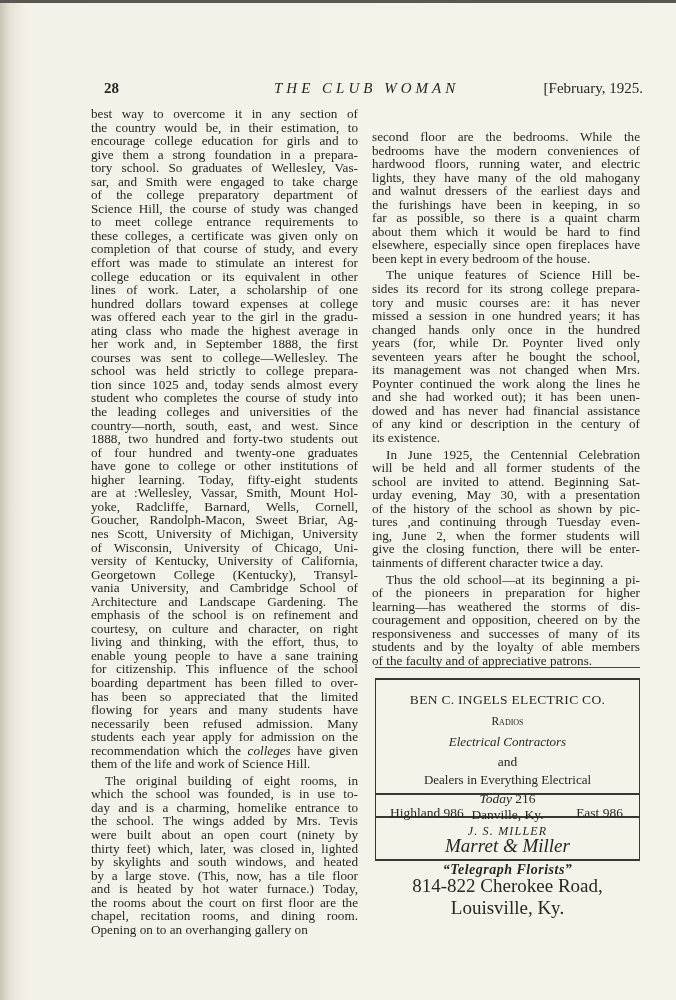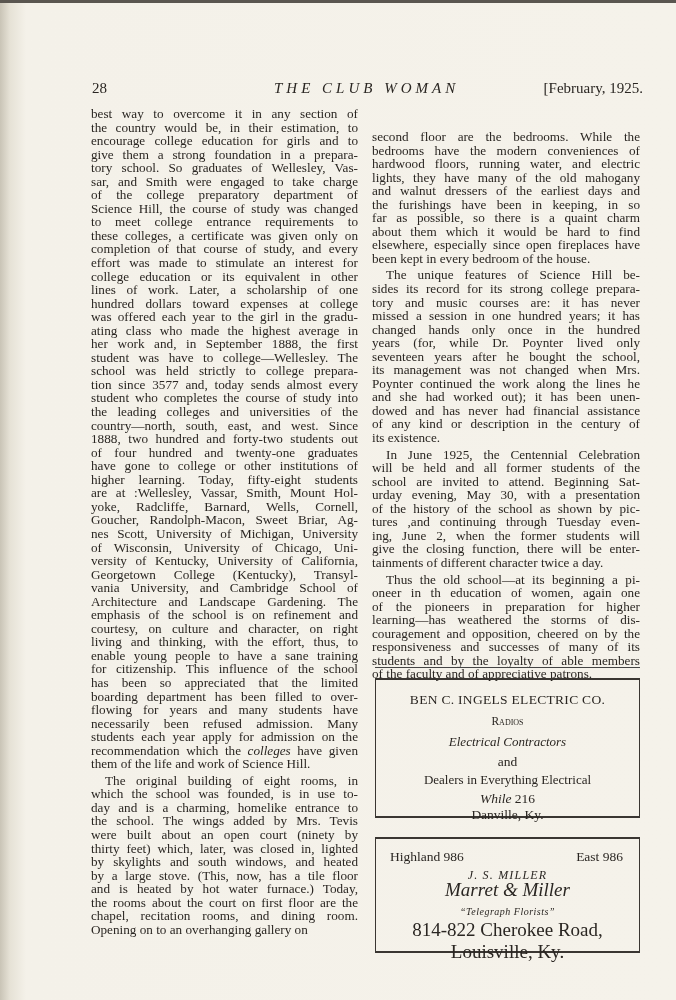--- a/index.html
+++ b/index.html
@@ -12,21 +12,21 @@
   }
   .page {
     position: absolute; left: 0; top: 0; width: 676px; height: 1000px;
     background: linear-gradient(to right, #c9c4b6 0px, #e6e2d6 10px, #f4f1e9 26px, #f5f2ea 100%);
   }
   .top-edge { position: absolute; left: 0; top: 0; width: 676px; height: 3px; background: #5a5650; }
   .header {
     position: absolute; top: 80px; left: 88px; width: 555px; height: 20px;
     font-size: 15px;
   }
-  .page-num { position: absolute; left: 4px; top: 0; }
+  .page-num { position: absolute; left: 16px; top: 0; font-weight: bold; }
   .mag-title { position: absolute; left: 186px; top: 0; font-style: italic; letter-spacing: 4px; }
   .issue-date { position: absolute; right: 0; top: 0; }
 
   .col { position: absolute; font-size: 13.2px; line-height: 13.55px; text-align: justify; }
   .col-left { left: 91px; top: 107px; width: 267px; }
   .col-right { left: 372px; top: 107px; width: 268px; margin-top: 23px; }
   .col p { margin: 0; text-indent: 0; }
   .col p + p { margin-top: 3px; }
   .col .line { display: block; text-align: justify; text-align-last: justify; white-space: nowrap; }
   .col .line.last { text-align-last: left; }
@@ -41,26 +41,26 @@
   .ad1 { top: 678px; height: 140px; padding-left: 9px; }
   .ad1 .name { position: absolute; left: 0; right: 0; top: 12px; font-size: 13.5px; letter-spacing: 0.3px; }
   .ad1 .radios { position: absolute; left: 0; right: 0; top: 35px; font-size: 11.5px; font-variant: small-caps; }
   .ad1 .contr { position: absolute; left: 0; right: 0; top: 54px; font-size: 13px; font-style: italic; }
   .ad1 .and { position: absolute; left: 0; right: 0; top: 74px; font-size: 13.5px; }
   .ad1 .dealers { position: absolute; left: 0; right: 0; top: 92px; font-size: 13px; }
   .ad1 .phone { position: absolute; left: 0; right: 0; top: 111px; font-size: 13.5px; }
   .ad1 .phone i { font-style: italic; }
   .ad1 .town { position: absolute; left: 0; right: 0; top: 127px; font-size: 13.5px; }
 
-  .ad2 { top: 837px; height: 116px; }
+  .ad2 { top: 793px; height: 68px; }
   .ad2 .hl { position: absolute; left: 14px; top: 10px; font-size: 13.5px; }
   .ad2 .ea { position: absolute; right: 16px; top: 10px; font-size: 13.5px; }
   .ad2 .js { position: absolute; left: 0; right: 0; top: 29px; font-size: 12px; font-style: italic; letter-spacing: 1.2px; }
   .ad2 .mm { position: absolute; left: 0; right: 0; top: 40px; font-size: 19px; font-style: italic; }
-  .ad2 .tf { position: absolute; left: 0; right: 0; top: 67px; font-size: 10px; font-style: italic; letter-spacing: 0.5px; }
+  .ad2 .tf { position: absolute; left: 0; right: 0; top: 67px; font-size: 14px; font-style: italic; letter-spacing: 0.5px; font-weight: bold; }
   .ad2 .addr { position: absolute; left: 0; right: 0; top: 80px; font-size: 19px; }
 </style>
 </head>
 <body>
 
 <div class="page">
   <div class="top-edge"></div>
 
   <div class="header">
     <span class="page-num">28</span>
@@ -81,23 +81,23 @@
         <span class="line">to meet college entrance requirements to</span>
         <span class="line">these colleges, a certificate was given only on</span>
         <span class="line">completion of that course of study, and every</span>
         <span class="line">effort was made to stimulate an interest for</span>
         <span class="line">college education or its equivalent in other</span>
         <span class="line">lines of work. Later, a scholarship of one</span>
         <span class="line">hundred dollars toward expenses at college</span>
         <span class="line">was offered each year to the girl in the gradu-</span>
         <span class="line">ating class who made the highest average in</span>
         <span class="line">her work and, in September 1888, the first</span>
-        <span class="line">student was have to college—Wellesley. The</span>
+        <span class="line">courses was sent to college—Wellesley. The</span>
         <span class="line">school was held strictly to college prepara-</span>
-        <span class="line">tion since 3577 and, today sends almost every</span>
+        <span class="line">tion since 1025 and, today sends almost every</span>
         <span class="line">student who completes the course of study into</span>
         <span class="line">the leading colleges and universities of the</span>
         <span class="line">country—north, south, east, and west. Since</span>
         <span class="line">1888, two hundred and forty-two students out</span>
         <span class="line">of four hundred and twenty-one graduates</span>
         <span class="line">have gone to college or other institutions of</span>
         <span class="line">higher learning. Today, fifty-eight students</span>
         <span class="line">are at :Wellesley, Vassar, Smith, Mount Hol-</span>
         <span class="line">yoke, Radcliffe, Barnard, Wells, Cornell,</span>
         <span class="line">Goucher, Randolph-Macon, Sweet Briar, Ag-</span>
@@ -105,22 +105,22 @@
         <span class="line">of Wisconsin, University of Chicago, Uni-</span>
         <span class="line">versity of Kentucky, University of California,</span>
         <span class="line">Georgetown College (Kentucky), Transyl-</span>
         <span class="line">vania University, and Cambridge School of</span>
         <span class="line">Architecture and Landscape Gardening. The</span>
         <span class="line">emphasis of the school is on refinement and</span>
         <span class="line">courtesy, on culture and character, on right</span>
         <span class="line">living and thinking, with the effort, thus, to</span>
         <span class="line">enable young people to have a sane training</span>
         <span class="line">for citizenship. This influence of the school</span>
+        <span class="line">boarding department has been filled to over-</span>
         <span class="line">has been so appreciated that the limited</span>
-        <span class="line">boarding department has been filled to over-</span>
         <span class="line">flowing for years and many students have</span>
         <span class="line">necessarily been refused admission. Many</span>
         <span class="line">students each year apply for admission on the</span>
         <span class="line">recommendation which the <i>colleges</i> have given</span>
         <span class="line last">them of the life and work of Science Hill.</span>
       </p>
       <p>
         <span class="line first">The original building of eight rooms, in</span>
         <span class="line">which the school was founded, is in use to-</span>
         <span class="line">day and is a charming, homelike entrance to</span>
@@ -169,39 +169,38 @@
         <span class="line">school are invited to attend. Beginning Sat-</span>
         <span class="line">urday evening, May 30, with a presentation</span>
         <span class="line">of the history of the school as shown by pic-</span>
         <span class="line">tures ,and continuing through Tuesday even-</span>
         <span class="line">ing, June 2, when the former students will</span>
         <span class="line">give the closing function, there will be enter-</span>
         <span class="line last">tainments of different character twice a day.</span>
       </p>
       <p>
         <span class="line first">Thus the old school—at its beginning a pi-</span>
-        <span class="line">oneer in th education of women, again one</span>
         <span class="line">of the pioneers in preparation for higher</span>
         <span class="line">learning—has weathered the storms of dis-</span>
         <span class="line">couragement and opposition, cheered on by the</span>
         <span class="line">responsiveness and successes of many of its</span>
         <span class="line">students and by the loyalty of able members</span>
         <span class="line last">of the faculty and of appreciative patrons.</span>
       </p>
     </div>
 
   <div class="rule" style="top:667px;"></div>
 
   <div class="ad ad1">
     <div class="name">BEN C. INGELS ELECTRIC CO.</div>
     <div class="radios">Radios</div>
     <div class="contr">Electrical Contractors</div>
     <div class="and">and</div>
     <div class="dealers">Dealers in Everything Electrical</div>
-    <div class="phone"><i>While</i> <span>216</span></div>
+    <div class="phone"><i>Today</i> <span>216</span></div>
     <div class="town">Danville, Ky.</div>
   </div>
 
   <div class="ad ad2">
     <div class="hl">Highland 986</div>
     <div class="ea">East 986</div>
     <div class="js">J. S. MILLER</div>
     <div class="mm">Marret &amp; Miller</div>
     <div class="tf">“Telegraph Florists”</div>
     <div class="addr">814-822 Cherokee Road, Louisville, Ky.</div>

